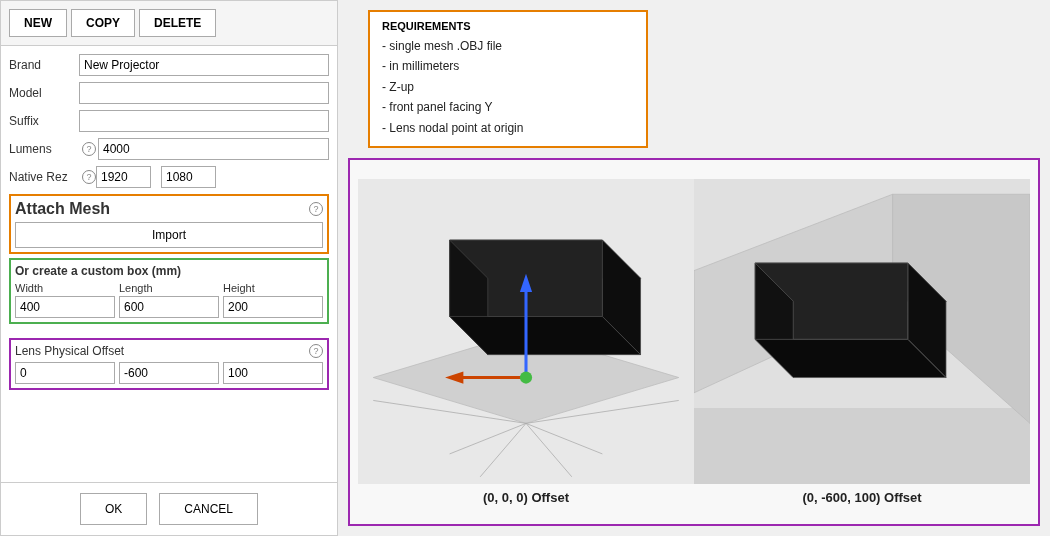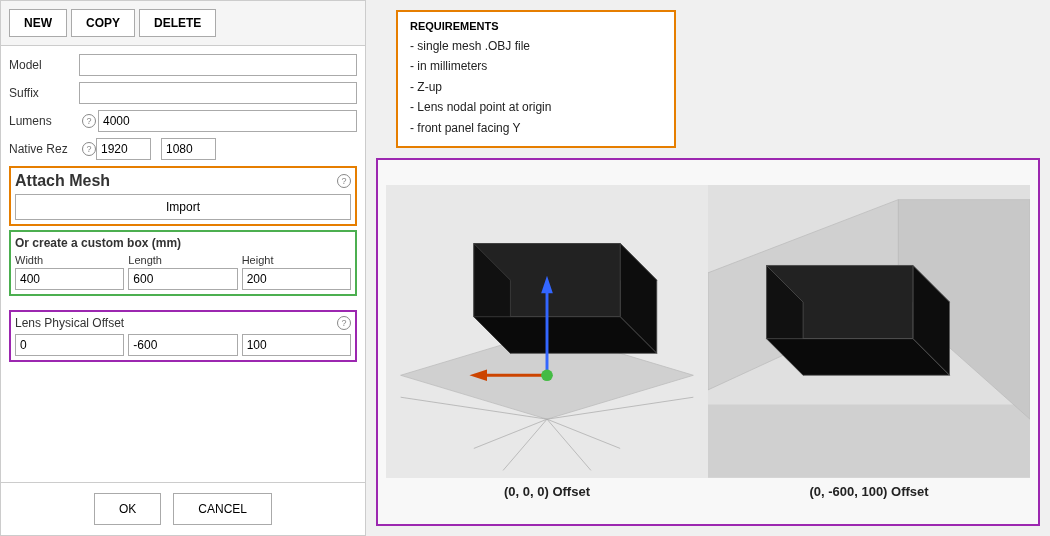--- a/index.html
+++ b/index.html
@@ -8,21 +8,21 @@
       font-size: 12px;
       background: #f0f0f0;
       width: 1050px;
       height: 536px;
       overflow: hidden;
       display: flex;
     }
 
     
     .left-panel {
-      width: 366px;
+      width: 338px;
       background: #fff;
       border: 1px solid #ccc;
       display: flex;
       flex-direction: column;
       padding: 0;
       flex-shrink: 0;
     }
 
     
     .toolbar {
@@ -264,20 +264,24 @@
 <div class="left-panel">
 
   <div class="toolbar">
     <button>NEW</button>
     <button>COPY</button>
     <button>DELETE</button>
   </div>
 
   <div class="form-area">
 
+    <div class="form-row">
+      <span class="form-label">Brand</span>
+      <input class="form-input" type="text" value="New Projector" style="">
+    </div>
 
     <div class="form-row">
       <span class="form-label">Model</span>
       <input class="form-input" type="text" style="">
     </div>
 
     <div class="form-row">
       <span class="form-label">Suffix</span>
       <input class="form-input" type="text" style="">
     </div>
@@ -349,22 +353,22 @@
   </div>
 </div>
 
 <div class="right-panel">
 
   <div class="requirements-box">
     <div class="req-title">REQUIREMENTS</div>
     <div class="req-item">- single mesh .OBJ file</div>
     <div class="req-item">- in millimeters</div>
     <div class="req-item">- Z-up</div>
+    <div class="req-item">- front panel facing Y</div>
     <div class="req-item">- Lens nodal point at origin</div>
-    <div class="req-item">- front panel facing Y</div>
   </div>
 
   <div class="views-container">
     <div class="views-row">
 
       <div style="display:flex;flex-direction:column;flex:1;">
         <div class="view-box">
           <svg class="view-svg" viewBox="0 0 220 200">
 
             <polygon points="10,130 110,100 210,130 110,160" fill="#d0d0d0" stroke="#bbb" stroke-width="0.5"></polygon>

